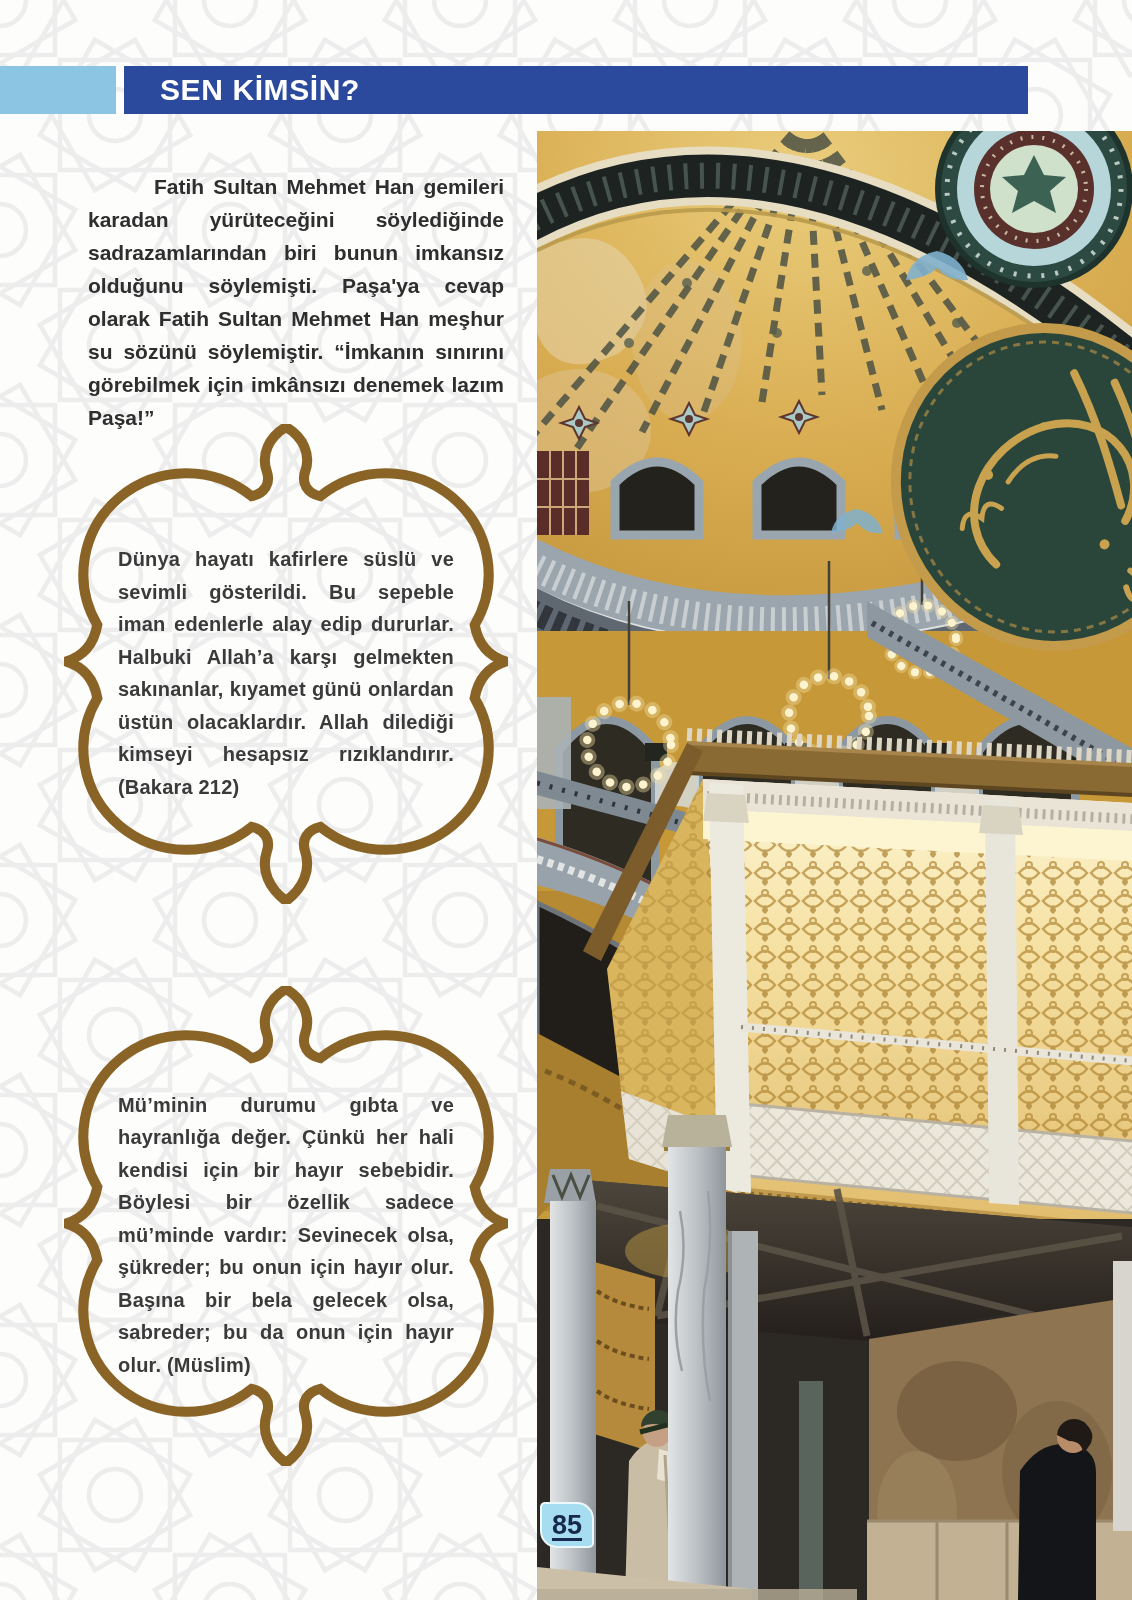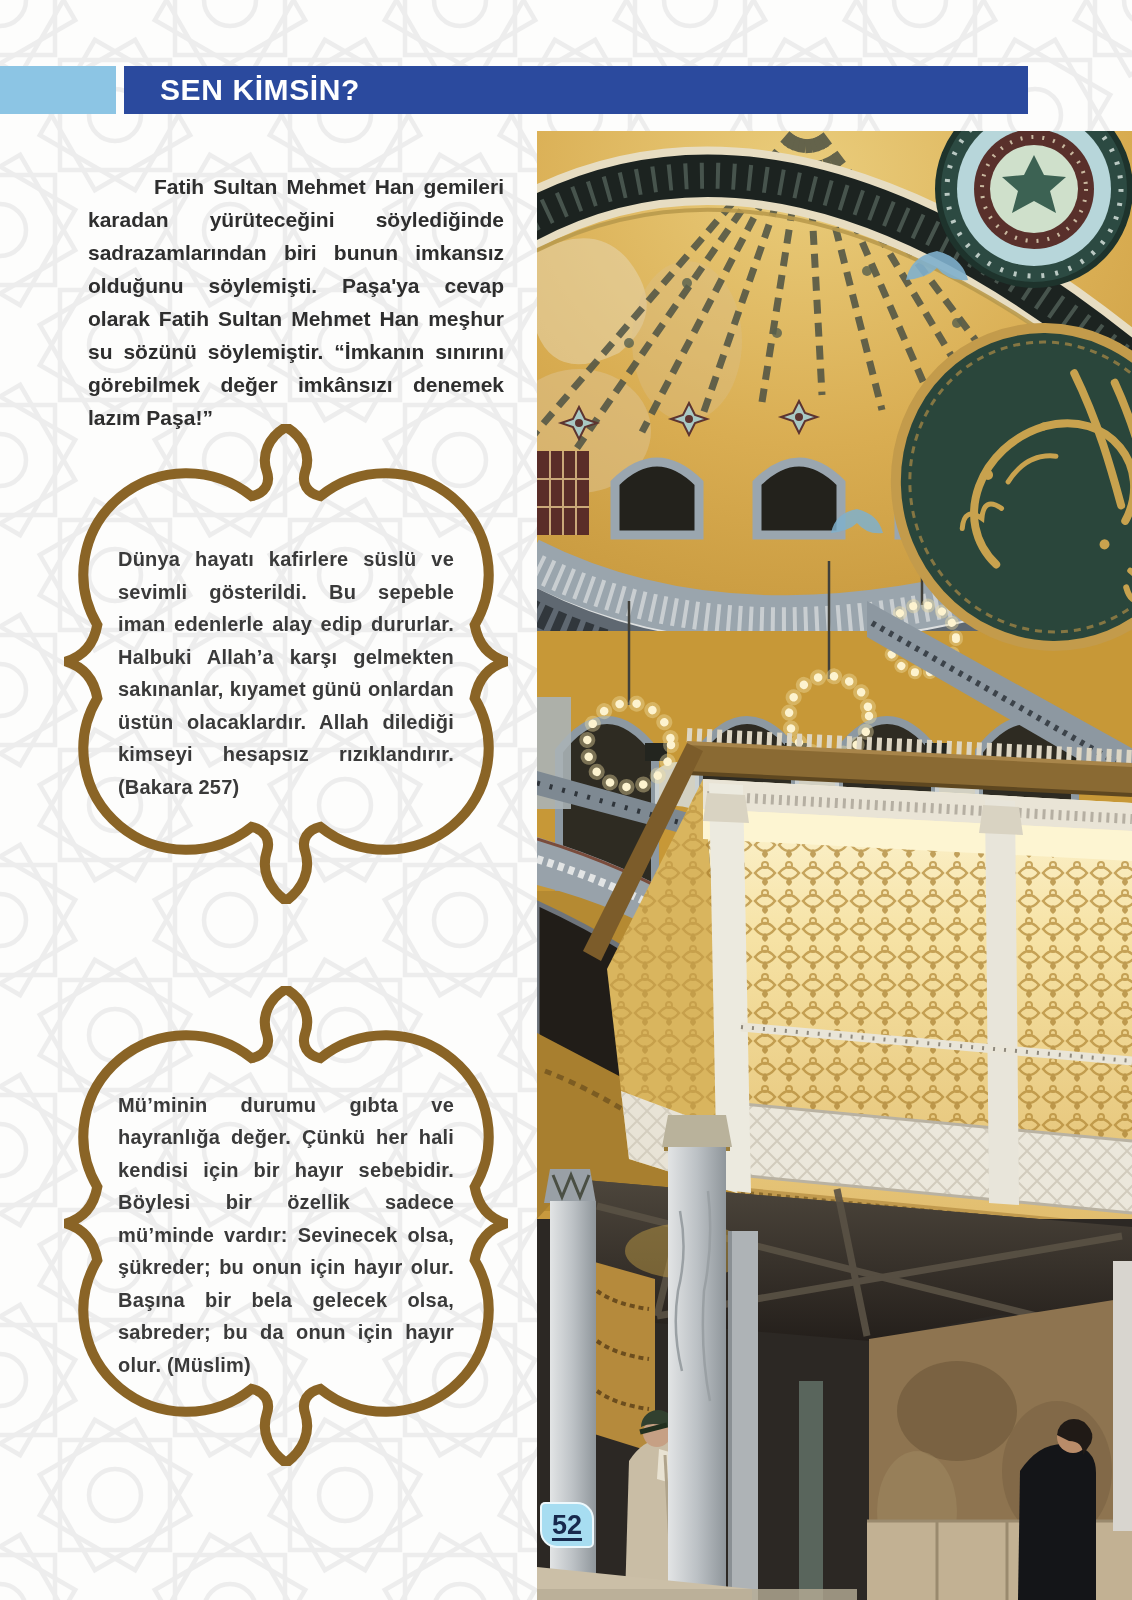--- a/index.html
+++ b/index.html
@@ -74,28 +74,28 @@
   </svg>
 
   <div class="header">
     <div class="accent"></div>
     <div class="gap"></div>
     <div class="bar">
       <h1>SEN KİMSİN?</h1>
     </div>
   </div>
 
-  <p class="intro">Fatih Sultan Mehmet Han gemileri karadan yürüteceğini söylediğinde sadrazamlarından biri bunun imkansız olduğunu söylemişti. Paşa'ya cevap olarak Fatih Sultan Mehmet Han meşhur su sözünü söylemiştir. “İmkanın sınırını görebilmek değer imkânsızı denemek lazım Paşa!”</p>
+  <p class="intro">Fatih Sultan Mehmet Han gemileri karadan yürüteceğini söylediğinde sadrazamlarından biri bunun imkansız olduğunu söylemişti. Paşa'ya cevap olarak Fatih Sultan Mehmet Han meşhur su sözünü söylemiştir. “İmkanın sınırını görebilmek için imkânsızı denemek lazım Paşa!”</p>
 
   <div class="quote-frame f1">
     <svg class="border" viewBox="0 0 440 485" preserveAspectRatio="none" aria-hidden="true">
       <path d="M 220 3 C 237 13 245 31 239 48 C 235 60 241 70 254 73 A 102 102 0 0 1 407 203 Q 412 232 438 240 Q 412 248 407 277 A 102 102 0 0 1 254 407 C 241 410 235 420 239 432 C 245 451 237 469 220 482 C 203 469 195 451 201 432 C 205 420 199 410 186 407 A 102 102 0 0 1 33 277 Q 28 248 2 240 Q 28 232 33 203 A 102 102 0 0 1 186 73 C 199 70 205 60 201 48 C 195 31 203 13 220 3 Z" fill="none" stroke="#8a6426" stroke-width="10"></path>
     </svg>
     <div class="qtext">
-      <p>Dünya hayatı kafirlere süslü ve sevimli gösterildi. Bu sepeble iman edenlerle alay edip dururlar. Halbuki Allah’a karşı gelmekten sakınanlar, kıyamet günü onlardan üstün olacaklardır. Allah dilediği kimseyi hesapsız rızıklandırır. (Bakara 257)</p>
+      <p>Dünya hayatı kafirlere süslü ve sevimli gösterildi. Bu sepeble iman edenlerle alay edip dururlar. Halbuki Allah’a karşı gelmekten sakınanlar, kıyamet günü onlardan üstün olacaklardır. Allah dilediği kimseyi hesapsız rızıklandırır. (Bakara 212)</p>
     </div>
   </div>
 
   <div class="quote-frame f2">
     <svg class="border" viewBox="0 0 440 485" preserveAspectRatio="none" aria-hidden="true">
       <path d="M 220 3 C 237 13 245 31 239 48 C 235 60 241 70 254 73 A 102 102 0 0 1 407 203 Q 412 232 438 240 Q 412 248 407 277 A 102 102 0 0 1 254 407 C 241 410 235 420 239 432 C 245 451 237 469 220 482 C 203 469 195 451 201 432 C 205 420 199 410 186 407 A 102 102 0 0 1 33 277 Q 28 248 2 240 Q 28 232 33 203 A 102 102 0 0 1 186 73 C 199 70 205 60 201 48 C 195 31 203 13 220 3 Z" fill="none" stroke="#8a6426" stroke-width="10"></path>
     </svg>
     <div class="qtext">
       <p>Mü’minin durumu gıbta ve hayranlığa değer. Çünkü her hali kendisi için bir hayır sebebidir. Böylesi bir özellik sadece mü’minde vardır: Sevinecek olsa, şükreder; bu onun için hayır olur. Başına bir bela gelecek olsa, sabreder; bu da onun için hayır olur. (Müslim)</p>
     </div>
@@ -370,16 +370,16 @@
           <path d="M 520 1304 a 17 17 0 0 1 30 -10 q 8 8 4 18 l -8 12 q 0 -14 -14 -14 Z" fill="#201a16"></path>
         </g>
 
         <polygon points="0,1436 215,1458 215,1469 0,1469" fill="#cbbfa7"></polygon>
         <rect x="0" y="1458" width="320" height="11" fill="#b7ac96" opacity="0.8"></rect>
       </g>
     </svg>
   </div>
 
   <div class="page-badge">
-    <span>52</span>
+    <span>85</span>
   </div>
 
 </div>
 
 </body></html>

